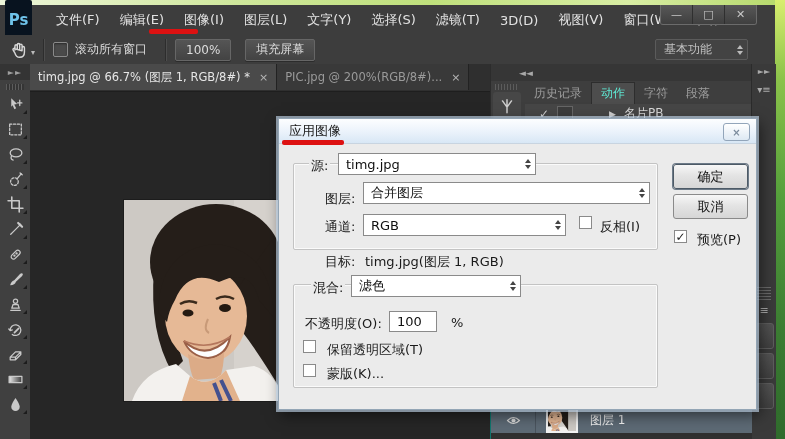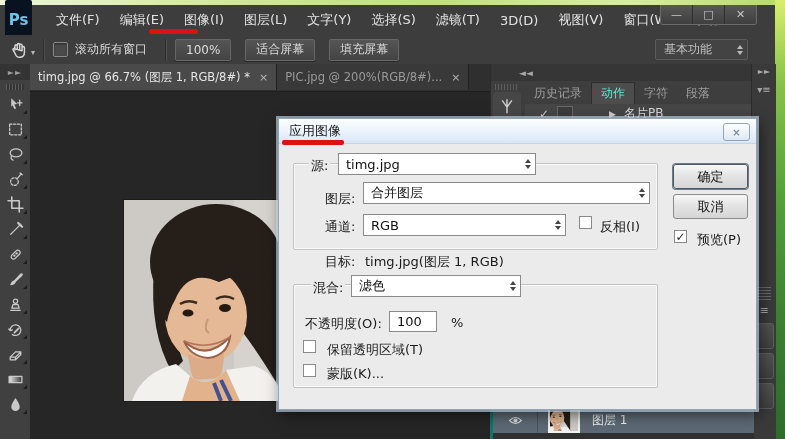--- a/index.html
+++ b/index.html
@@ -55,21 +55,21 @@
   #dock-icon-tile{position:absolute;left:2px;top:28px;width:28px;height:27px;background:#474747;border-radius:3px;display:flex;align-items:center;justify-content:center;}
   #dock-icon-tile svg{stroke:#cfcfcf;fill:none;stroke-width:1.3;stroke-linecap:round;}
   #panel-tabs{position:absolute;left:34px;top:18px;height:22px;display:flex;align-items:flex-end;}
   .p-tab{height:21px;display:flex;align-items:center;padding:0 9px;font-size:12px;}
   .p-tab.active{background:#4d4d4d;color:#5eead4;border:1px solid #2d2d2d;border-bottom:none;}
   .p-tab.inactive{color:#9d9d9d;}
   #action-row{position:absolute;left:34px;top:40px;width:227px;height:19px;background:#464646;border-bottom:1px solid #2d2d2d;
     display:flex;align-items:center;color:#d8d8d8;font-size:12px;}
   #action-toggle{width:14px;height:13px;background:#3c3c3c;border:1px solid #666;margin:0 10px 0 8px;}
   
-  #layers{left:490px;top:405px;width:261px;height:34px;background:#3b82f6;border-left:3px solid #0f766e;}
+  #layers{left:490px;top:405px;width:261px;height:34px;background:#3b82f6;border-left:1px solid #0f766e;}
   #layer-row{position:absolute;left:0px;top:2px;width:261px;height:26px;background:#5d6a75;display:flex;align-items:center;}
   #layer-row .eyecell{width:44px;display:flex;justify-content:center;border-right:1px solid #4a545e;align-self:stretch;align-items:center;}
   #layer-thumb{width:28px;height:22px;border:2px solid #f2f2f2;margin:0 12px 0 10px;background:#cdc9c4;overflow:hidden;}
   #layer-name{color:#f2f2f2;font-size:12px;}
   #layers-below{position:absolute;left:0;top:28px;width:261px;height:6px;background:#303030;}
   
   #dockstrip{left:751px;top:64px;width:24px;height:375px;background:#3a3a3a;border-left:1px solid #2b2b2b;}
   .strip-ic{position:absolute;left:0;width:24px;text-align:center;color:#aaa;}
   .strip-btn{position:absolute;left:3px;width:17px;height:24px;background:linear-gradient(#525252,#404040);border:1px solid #5d5d5d;border-radius:3px;}
   #strip-grip{position:absolute;left:4px;top:223px;width:15px;height:13px;
@@ -157,21 +157,20 @@
   <div class="abs" id="optionsbar">
     <svg width="19" height="19" viewBox="0 0 16 16" style="margin-left:9px">
       <path d="M5 8.5V5a1 1 0 0 1 2 0v3 M7 8V4a1 1 0 0 1 2 0v4 M9 8V4.5a1 1 0 0 1 2 0V9 M11 9V6.5a1 1 0 0 1 2 0V10c0 3-1.5 4.5-4 4.5S5.5 13 5 11L3.5 8.5a.9.9 0 0 1 1.5-1z" stroke="#d8d8d8" fill="none" stroke-width="1.2" stroke-linecap="round" stroke-linejoin="round"></path>
     </svg>
     <span style="color:#bbb;font-size:8px;margin:6px 0 0 3px">▾</span>
     <div class="vdiv"></div>
     <div class="dk-check"></div>
     <span style="color:#dcdcdc;font-size:12px;margin:0 10px 0 7px">滚动所有窗口</span>
     <div class="vdiv"></div>
     <div class="opt-btn">100%</div>
-    <div class="opt-btn">适合屏幕</div>
     <div class="opt-btn">填充屏幕</div>
     <div id="workspace">
       <span>基本功能</span>
       <span class="spin">
           <span class="tri-up"></span>
           <span class="tri-dn"></span>
         </span>
     </div>
   </div>
 

